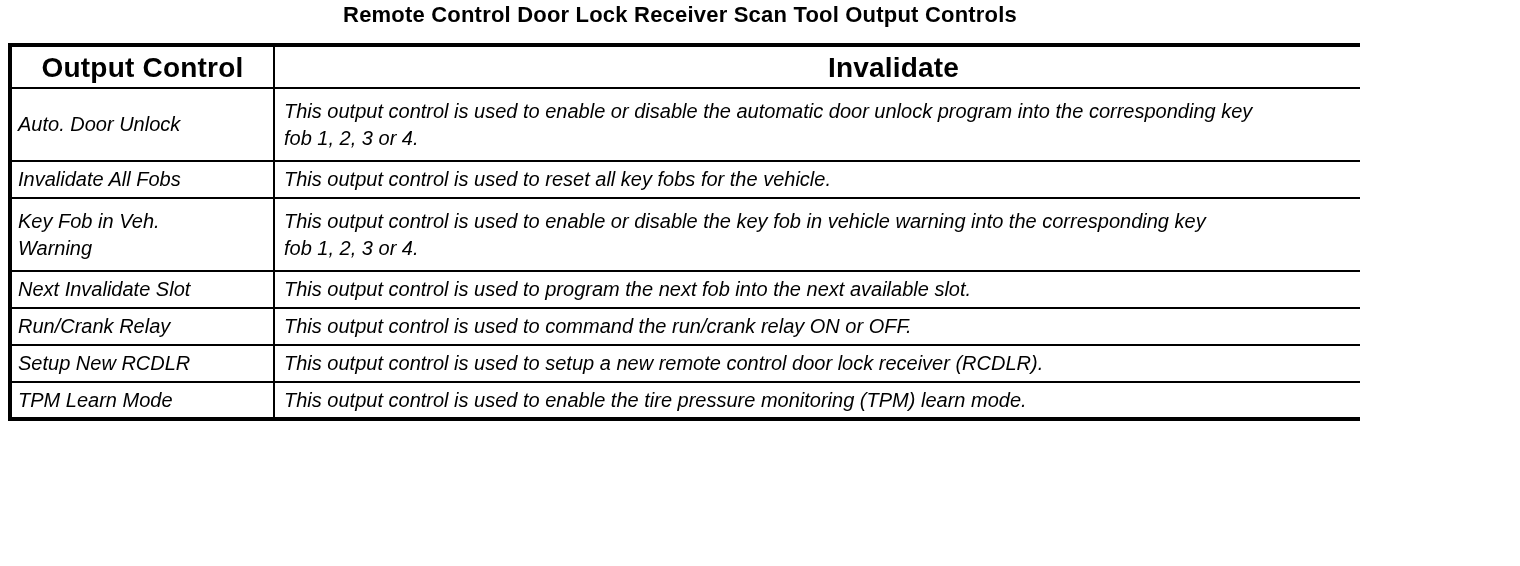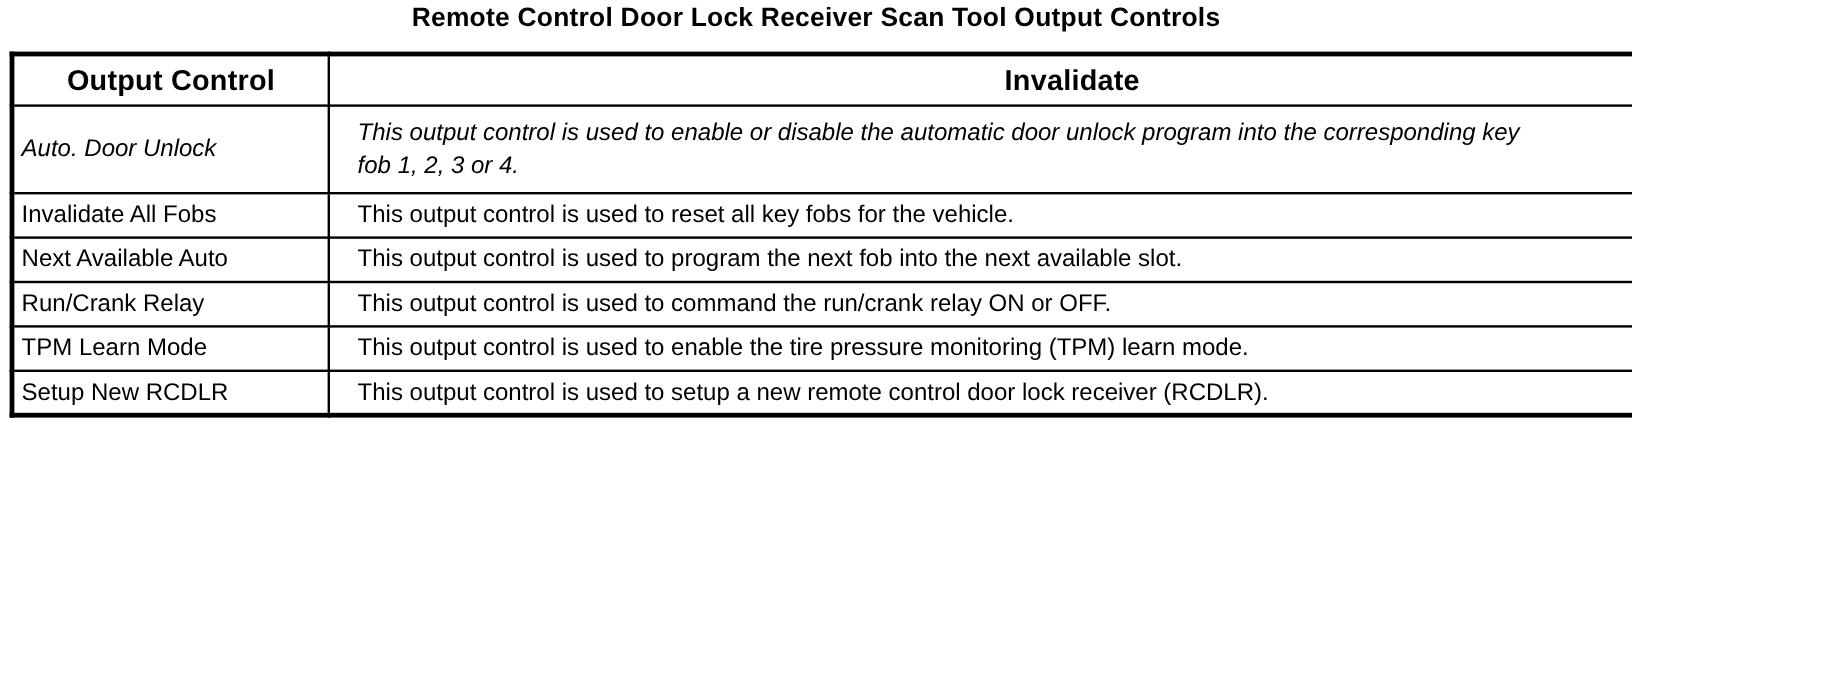--- a/index.html
+++ b/index.html
@@ -36,33 +36,33 @@
   th, td {
     border: 2px solid #000000;
     vertical-align: middle;
     font-size: 20px;
     line-height: 27px;
     white-space: pre-line;
     overflow: hidden;
   }
   th {
     font-weight: bold;
-    font-size: 24px;
+    font-size: 28px;
     text-align: center;
     padding: 2px 6px;
     height: 36px;
     letter-spacing: 0.2px;
   }
   td {
     text-align: left;
     padding: 3px 8px 3px 6px;
   }
-  td.desc { padding-left: 23px; }
+  td.desc { padding-left: 9px; }
   tr.tall  { height: 73px; font-style: italic; }
-  tr.short { height: 37px; }
+  tr.short { height: 37px; font-style: italic; }
 </style>
 </head>
 <body>
 
 <div class="page">
 
   <div class="doc-title">Remote Control Door Lock Receiver Scan Tool Output Controls</div>
 
   <table class="controls">
     <colgroup>
@@ -78,32 +78,38 @@
     <tbody>
       <tr class="tall">
         <td class="ctrl">Auto. Door Unlock</td>
         <td class="desc">This output control is used to enable or disable the automatic door unlock program into the corresponding key
 fob 1, 2, 3 or 4.</td>
       </tr>
       <tr class="short">
         <td class="ctrl">Invalidate All Fobs</td>
         <td class="desc">This output control is used to reset all key fobs for the vehicle.</td>
       </tr>
+      <tr class="tall">
+        <td class="ctrl">Key Fob in Veh.
+Warning</td>
+        <td class="desc">This output control is used to enable or disable the key fob in vehicle warning into the corresponding key
+fob 1, 2, 3 or 4.</td>
+      </tr>
       <tr class="short">
-        <td class="ctrl">Next Available Auto</td>
+        <td class="ctrl">Next Invalidate Slot</td>
         <td class="desc">This output control is used to program the next fob into the next available slot.</td>
       </tr>
       <tr class="short">
         <td class="ctrl">Run/Crank Relay</td>
         <td class="desc">This output control is used to command the run/crank relay ON or OFF.</td>
       </tr>
       <tr class="short">
+        <td class="ctrl">Setup New RCDLR</td>
+        <td class="desc">This output control is used to setup a new remote control door lock receiver (RCDLR).</td>
+      </tr>
+      <tr class="short">
         <td class="ctrl">TPM Learn Mode</td>
         <td class="desc">This output control is used to enable the tire pressure monitoring (TPM) learn mode.</td>
-      </tr>
-      <tr class="short">
-        <td class="ctrl">Setup New RCDLR</td>
-        <td class="desc">This output control is used to setup a new remote control door lock receiver (RCDLR).</td>
       </tr>
     </tbody>
   </table>
 
 </div>
 
 </body></html>

